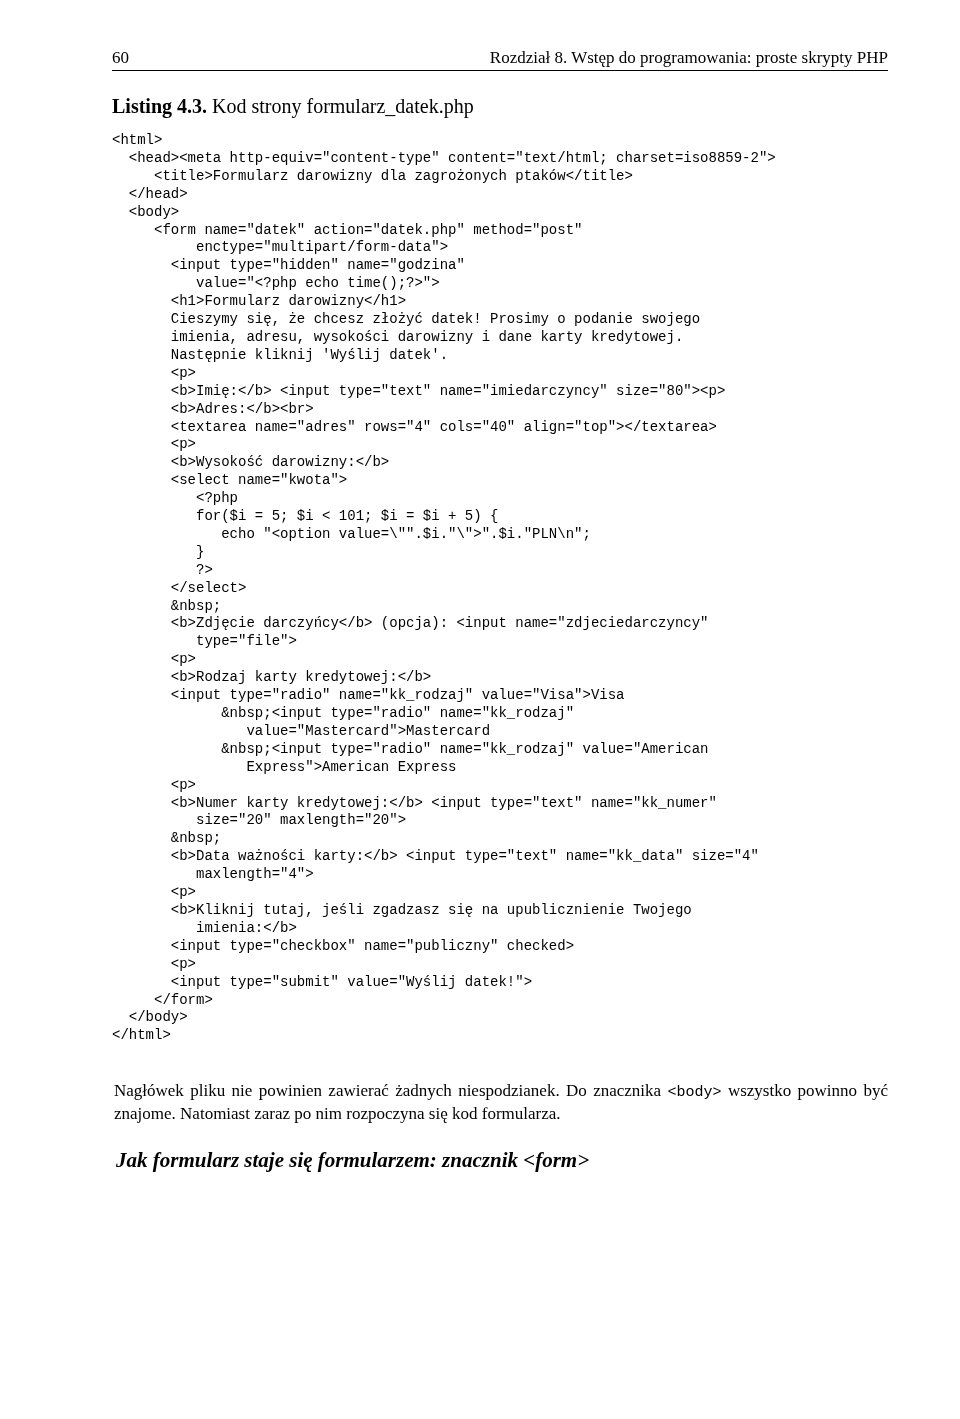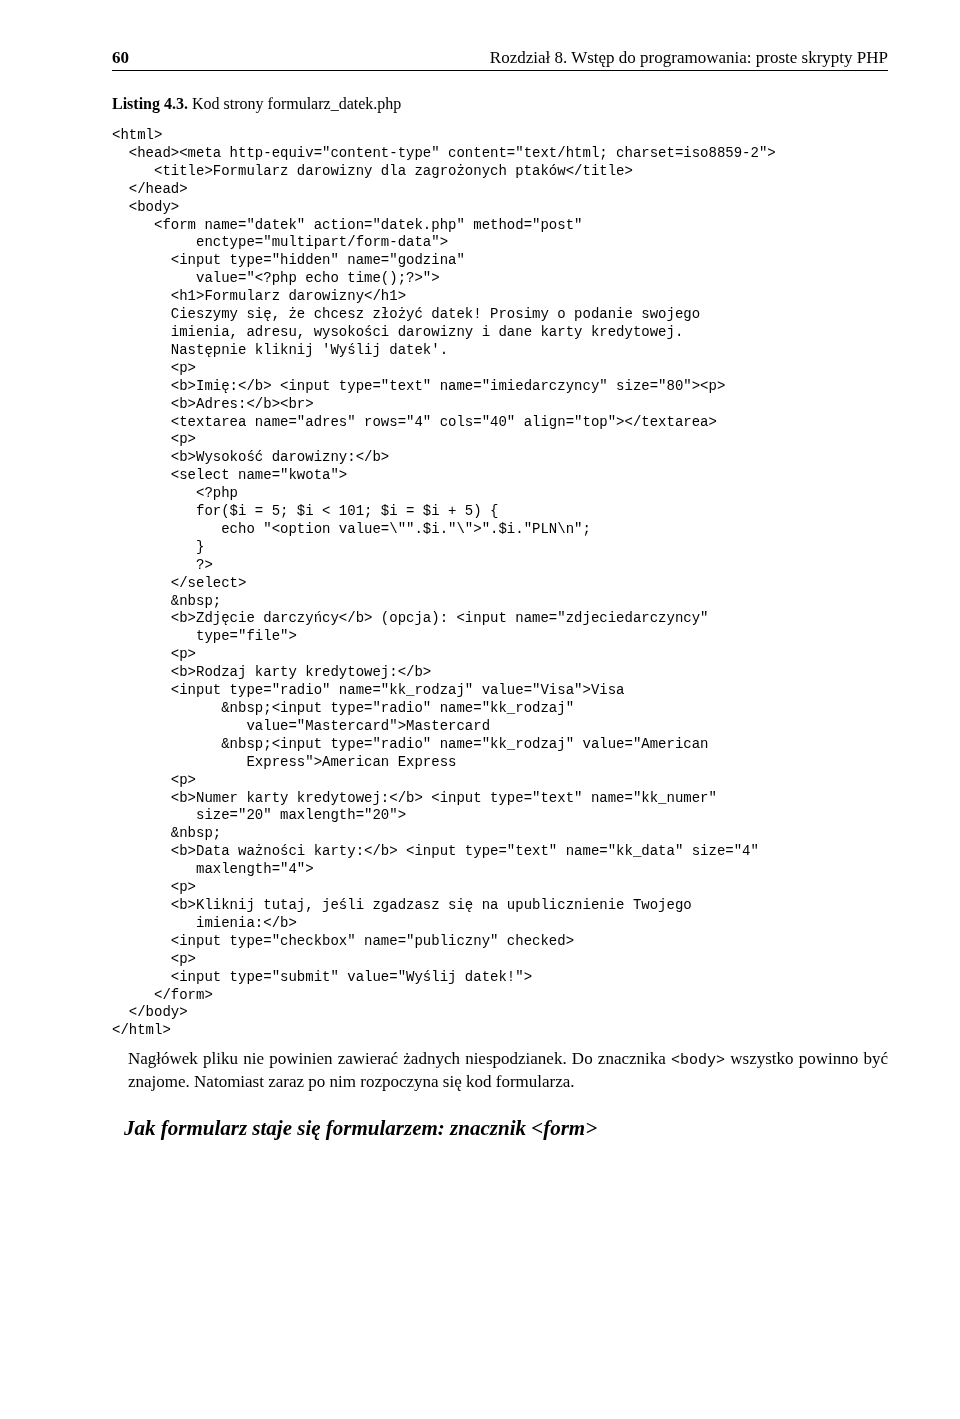--- a/index.html
+++ b/index.html
@@ -17,57 +17,57 @@
     display: flex;
     justify-content: space-between;
     align-items: baseline;
     font-family: "Palatino Linotype", "Book Antiqua", Palatino, serif;
     font-size: 17px;
     border-bottom: 1px solid #000;
     padding-bottom: 2px;
     margin-bottom: 24px;
   }
   .page-num {
-    font-weight: bold;
+    font-weight: normal;
   }
   .chapter-title {
     font-weight: normal;
   }
   .listing-head {
     font-family: "Palatino Linotype", "Book Antiqua", Palatino, serif;
-    font-size: 16px;
+    font-size: 20px;
     margin: 0 0 14px 0;
   }
   .listing-label {
     font-weight: bold;
   }
   pre.code {
     font-family: "Courier New", Courier, monospace;
     font-size: 14px;
     line-height: 1.28;
     white-space: pre;
-    margin: 0 0 8px 0;
+    margin: 0 0 35px 0;
   }
   p.body {
     font-family: "Palatino Linotype", "Book Antiqua", Palatino, serif;
     font-size: 17px;
     line-height: 1.35;
-    margin: 0 0 16px 16px;
+    margin: 0 0 16px 2px;
     text-align: justify;
   }
   .inline-code {
     font-family: "Courier New", Courier, monospace;
     font-size: 15px;
   }
   h2.subhead {
     font-family: "Palatino Linotype", "Book Antiqua", Palatino, serif;
     font-style: italic;
     font-weight: bold;
     font-size: 21px;
-    margin: 22px 0 14px 12px;
+    margin: 22px 0 14px 4px;
   }
 </style>
 </head>
 <body>
 
 <div class="page">
 
   <div class="header-line">
     <span class="page-num">60</span>
     <span class="chapter-title">Rozdział 8. Wstęp do programowania: proste skrypty PHP</span>

